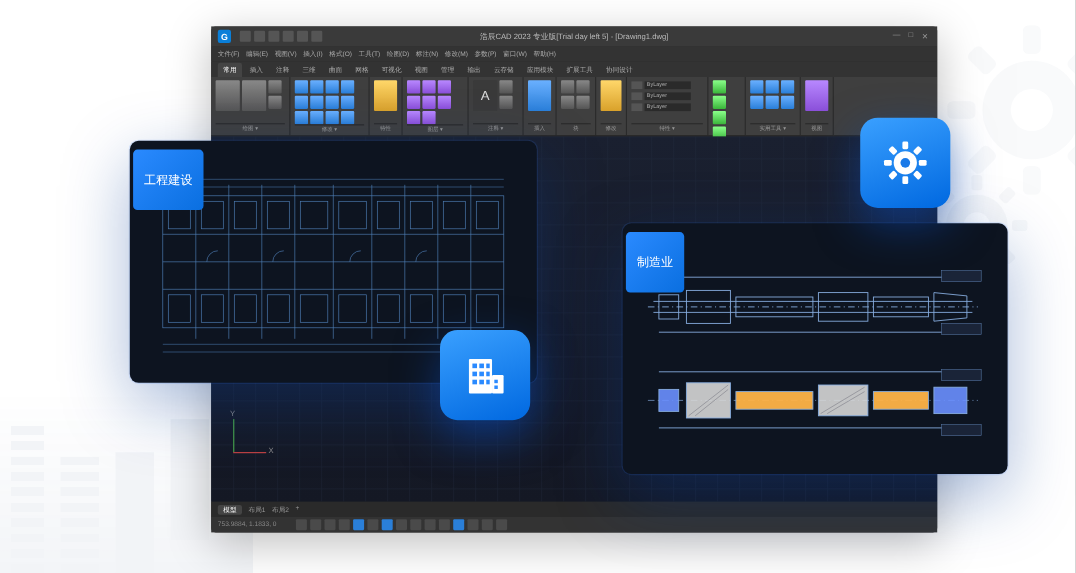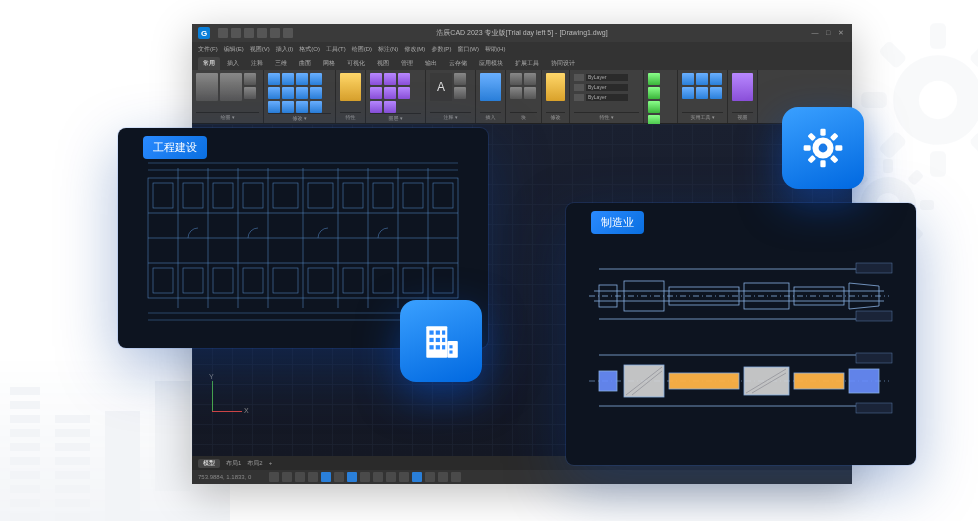--- a/index.html
+++ b/index.html
@@ -299,25 +299,25 @@
 .card {
   position: absolute;
   background: #0d1420;
   border-radius: 8px;
   box-shadow: 0 20px 60px rgba(10, 60, 150, 0.35), 0 0 0 1px rgba(60,130,255,0.15);
   overflow: hidden;
 }
 .card-label {
   position: absolute;
   top: 8px;
-  left: 25px;
+  left: 3px;
   background: linear-gradient(135deg, #2a8aff, #0a6fe0);
   color: #fff;
   font-size: 11px;
-  padding: 4px 10px;
+  padding: 20px 10px;
   border-radius: 4px;
   z-index: 2;
 }
 
 .card1 {
   top: 128px;
   left: 118px;
   width: 370px;
   height: 220px;
 }
@@ -327,21 +327,21 @@
 }
 .floorplan-svg {
   width: 100%;
   height: 100%;
 }
 
 .card2 {
   top: 203px;
   left: 566px;
   width: 350px;
-  height: 262px;
+  height: 228px;
 }
 .card2-content {
   position: absolute;
   inset: 32px 18px 18px 18px;
 }
 
 
 .icon-tile {
   position: absolute;
   width: 82px;

